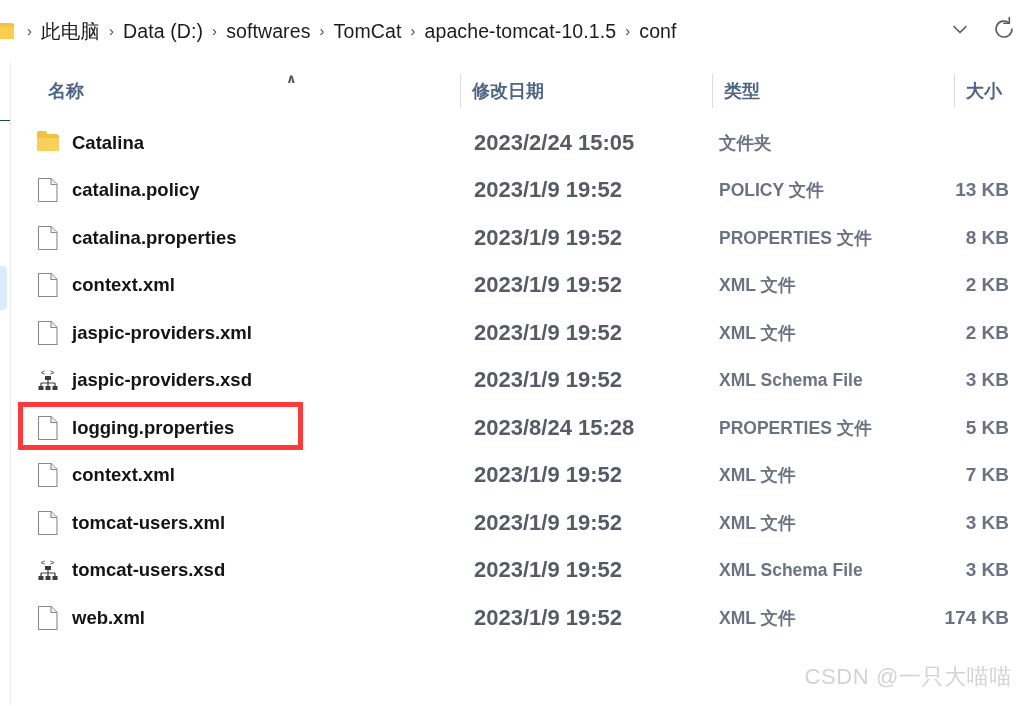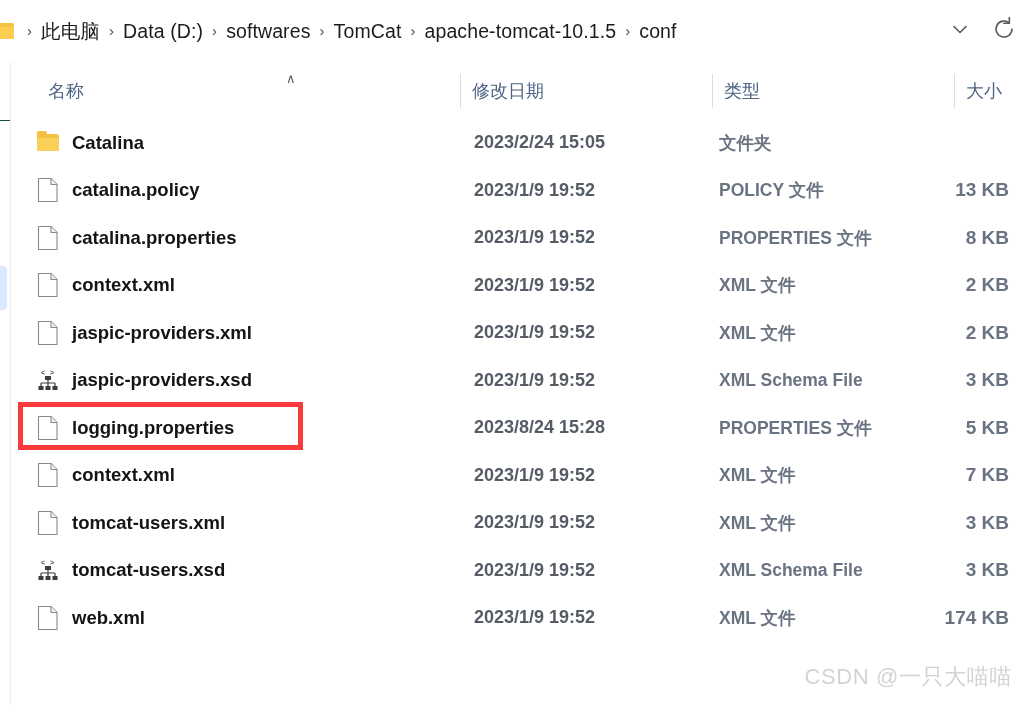--- a/index.html
+++ b/index.html
@@ -93,20 +93,21 @@
   }
 
   
   .colheader {
     position: absolute;
     left: 0; top: 62px;
     width: 1030px;
     height: 58px;
     background: #ffffff;
     border-bottom: 1px solid #14532d;
+    font-weight: bold;
   }
   .col {
     position: absolute;
     top: 0;
     height: 58px;
     display: flex;
     align-items: center;
     font-size: 18px;
     color: #4e6585;
     cursor: default;
@@ -176,21 +177,21 @@
   .cell-name .label {
     font-size: 18.5px;
     color: #141414;
     padding-left: 13px;
     white-space: nowrap;
     overflow: hidden;
   }
   .cell-date {
     position: absolute;
     left: 463px;
-    font-size: 18px;
+    font-size: 22px;
     color: #555c66;
     white-space: nowrap;
     text-align: right;
   }
   .cell-type {
     position: absolute;
     left: 708px;
     font-size: 17.5px;
     color: #6a7382;
     white-space: nowrap;

